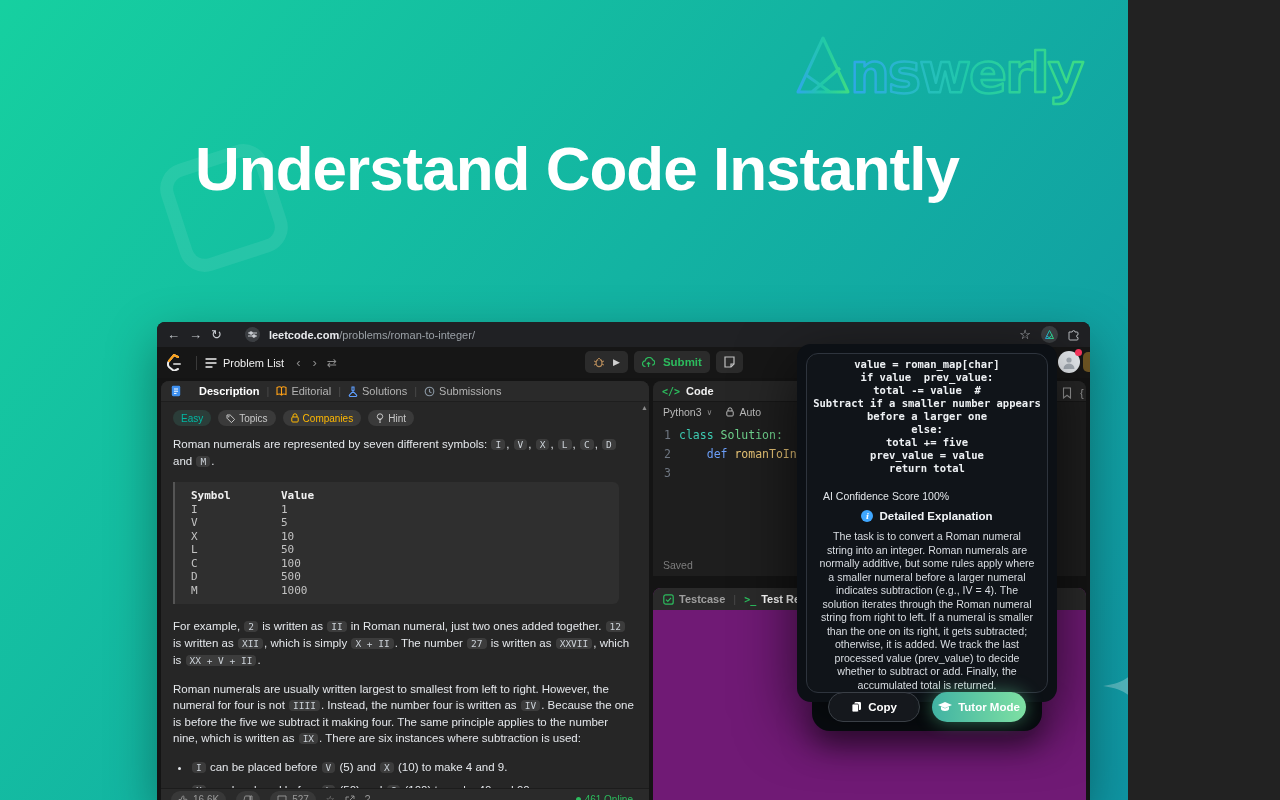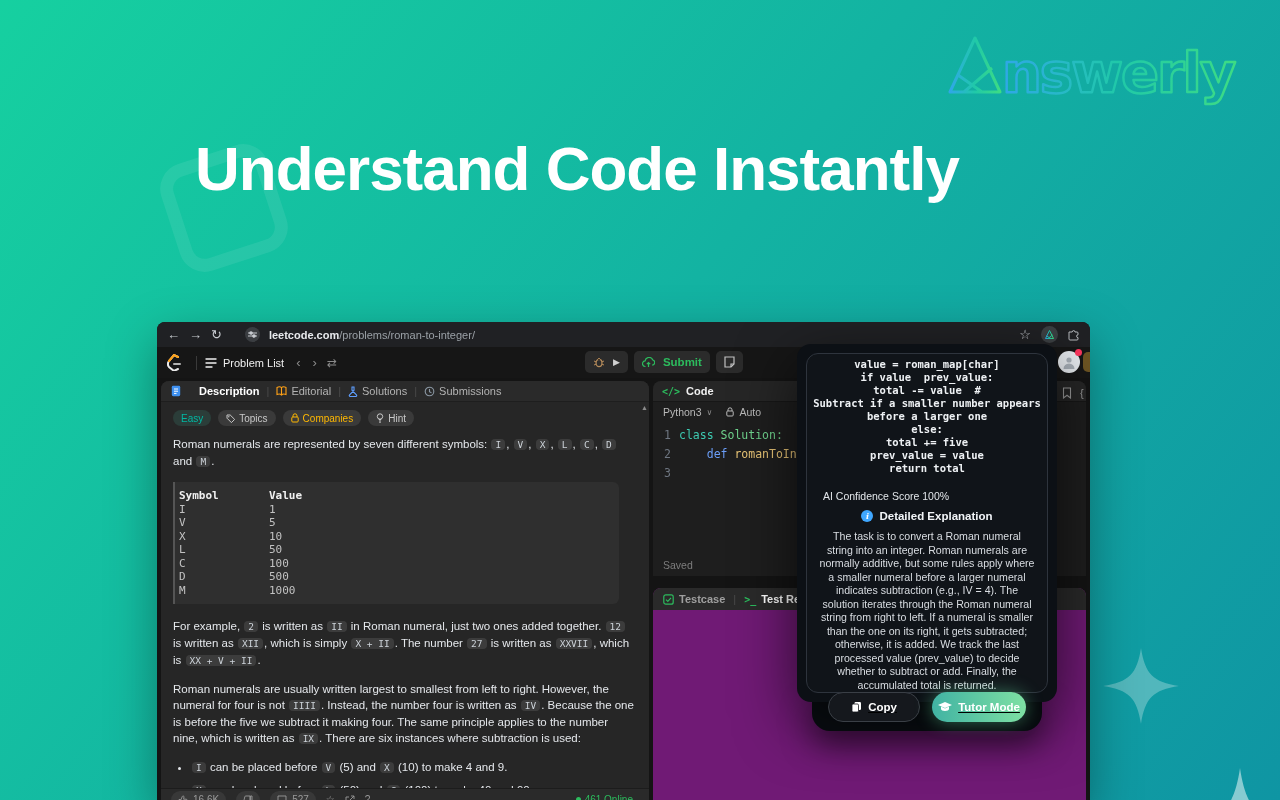--- a/index.html
+++ b/index.html
@@ -1,17 +1,17 @@
 <!DOCTYPE html>
 <html><head>
 <meta charset="utf-8">
 <style>
   html,body{margin:0;padding:0;background:#222;}
   *{box-sizing:border-box;}
-  .stage{position:relative;width:1280px;height:800px;overflow:hidden;
+  .stage{position:relative;width:1128px;height:800px;overflow:hidden;
     font-family:"Liberation Sans",sans-serif;
     background:linear-gradient(128deg,#16d0a0 0%,#13b3a2 48%,#0f95a3 100%);}
   
   .hero-title{position:absolute;left:195px;top:133px;font-size:62px;font-weight:800;
     color:#fff;letter-spacing:-1px;margin:0;}
   .deco-square{position:absolute;left:168px;top:152px;width:112px;height:112px;
     border:13px solid rgba(255,255,255,.08);border-radius:26px;transform:rotate(-18deg);}
   .logo-svg{position:absolute;right:38px;top:28px;}
   .sparkle1{position:absolute;left:1103px;top:648px;}
   .sparkle2{position:absolute;left:1180px;top:768px;}
@@ -60,21 +60,21 @@
   .desc-scroll{position:absolute;left:0;top:21px;right:8px;bottom:0;padding:8px 6px 0 12px;}
   .badge-row{display:flex;gap:7px;margin-bottom:10px;}
   .badge{height:16px;border-radius:8px;background:#3a3a3a;color:#c8c8c8;font-size:10px;
     display:flex;align-items:center;padding:0 8px;gap:4px;}
   .badge.easy{background:#2b3d39;color:#00b8a3;}
   .badge.companies{color:#ffb800;}
   .ptext{font-size:11.5px;line-height:16px;color:#e4e7eb;margin:0 0 12px 0;}
   .chip{font-family:"DejaVu Sans Mono",monospace;font-size:9.5px;background:rgba(255,255,255,.1);
     color:#cdd3d9;border-radius:4px;padding:0 4px;margin:0 1px;}
   .symblock{background:rgba(255,255,255,.045);border-left:2px solid #555;border-radius:0 6px 6px 0;
-    padding:7px 4px;margin:0 16px 14px 0;font-family:"DejaVu Sans Mono",monospace;font-size:11px;}
+    padding:7px 16px;margin:0 16px 14px 0;font-family:"DejaVu Sans Mono",monospace;font-size:11px;}
   .sym-head{display:flex;color:#f0f0f0;font-weight:700;line-height:13.5px;}
   .sym-head span:first-child,.sym-c1{width:90px;display:inline-block;}
   .sym-row{display:flex;color:#c2c2c2;line-height:13.5px;}
   ul.bul{margin:4px 0 10px 6px;padding:0 0 0 12px;}
   ul.bul li{font-size:11.5px;line-height:16px;color:#e4e7eb;margin-bottom:6px;}
   .v-scrollbar{position:absolute;right:0;top:21px;bottom:0;width:9px;display:flex;
     flex-direction:column;justify-content:space-between;align-items:center;padding:2px 0;}
   .scroll-arrow{font-size:7px;color:#8a8a8a;}
   .desc-footer{position:absolute;left:0;bottom:-10px;width:100%;height:22px;background:#2a2a2a;
     border-top:1px solid #1c1c1c;display:flex;align-items:center;padding:0 10px;gap:10px;
@@ -119,21 +119,21 @@
   .ov-code{font-family:"DejaVu Sans Mono",monospace;font-size:10.5px;font-weight:700;
     line-height:13px;color:#eef1f4;text-align:center;white-space:pre;}
   .ov-divider{height:1px;background:#2c313a;margin:7px 10px 6px 10px;}
   .ov-conf{font-size:10.5px;color:#e2e6ea;padding-left:10px;margin:2px 0 8px 0;}
   .ov-title{display:flex;align-items:center;justify-content:center;gap:6px;color:#f2f5f8;
     font-size:11.5px;font-weight:700;margin-bottom:8px;}
   .info-dot{width:12px;height:12px;border-radius:50%;background:#3fa7ff;color:#fff;
     font-size:8px;font-weight:700;display:flex;align-items:center;justify-content:center;
     font-family:"DejaVu Serif",serif;font-style:italic;}
   .ov-body{font-size:10.6px;line-height:13.5px;color:#d9dde2;text-align:center;padding:0 6px;}
-  .ov-btns{display:flex;justify-content:center;gap:12px;margin-top:auto;padding-bottom:4px;text-decoration:underline;}
+  .ov-btns{display:flex;justify-content:center;gap:12px;margin-top:auto;padding-bottom:4px;}
   .btn{height:30px;border-radius:15px;display:flex;align-items:center;justify-content:center;
     gap:6px;font-size:11.5px;font-weight:700;color:#fff;cursor:default;}
   .btn-copy{width:92px;background:#15181d;border:1px solid #3a3f46;}
   .btn-tutor{width:94px;background:linear-gradient(90deg,#41b3a3,#7ee0a3);
     box-shadow:0 0 18px rgba(100,224,165,.45);}
   svg{display:block;}
 </style>
 </head>
 <body>
 

